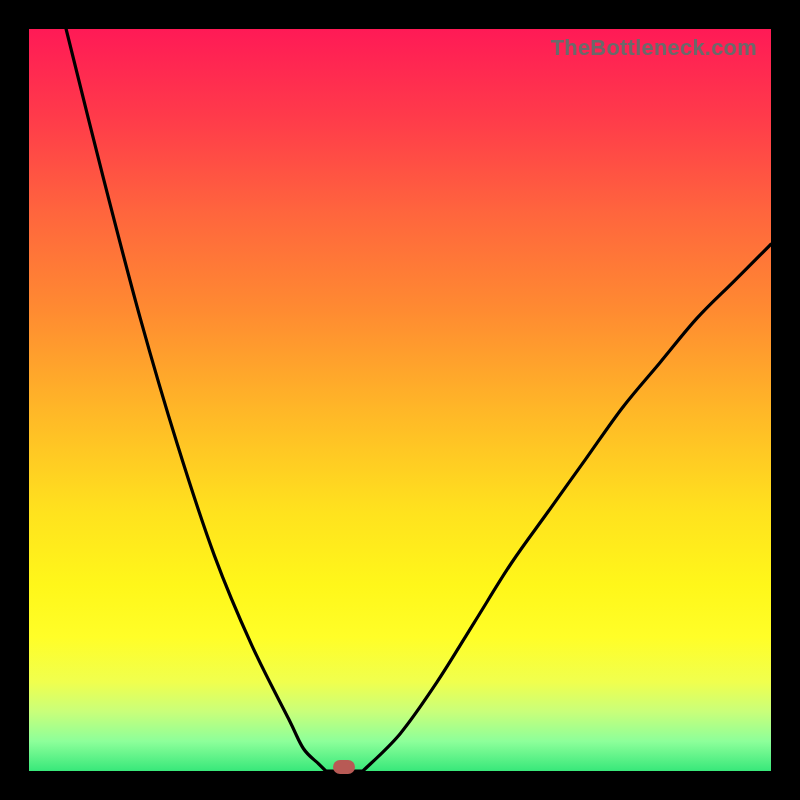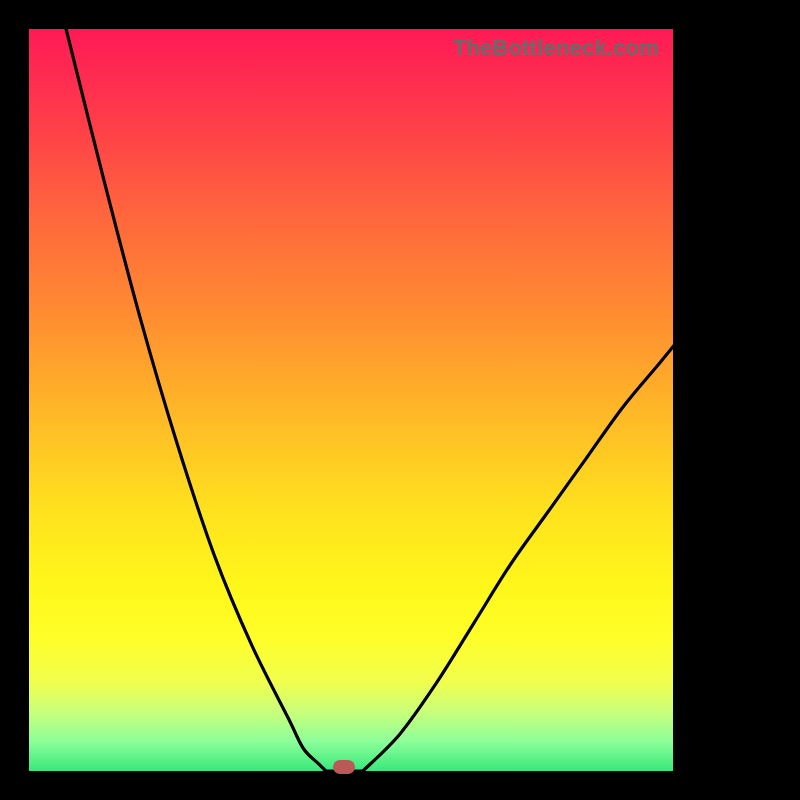--- a/index.html
+++ b/index.html
@@ -16,21 +16,21 @@
     left: 0;
     top: 0;
     width: 800px;
     height: 800px;
     background: #000;
   }
   .plot-area {
     position: absolute;
     left: 29px;
     top: 29px;
-    width: 644px;
+    width: 742px;
     height: 742px;
     background: linear-gradient(to bottom,
       #ff1a56 0%,
       #ff3b4a 12%,
       #ff663d 25%,
       #ff8b31 38%,
       #ffb927 52%,
       #ffe21e 65%,
       #fff71a 75%,
       #fffe28 82%,

